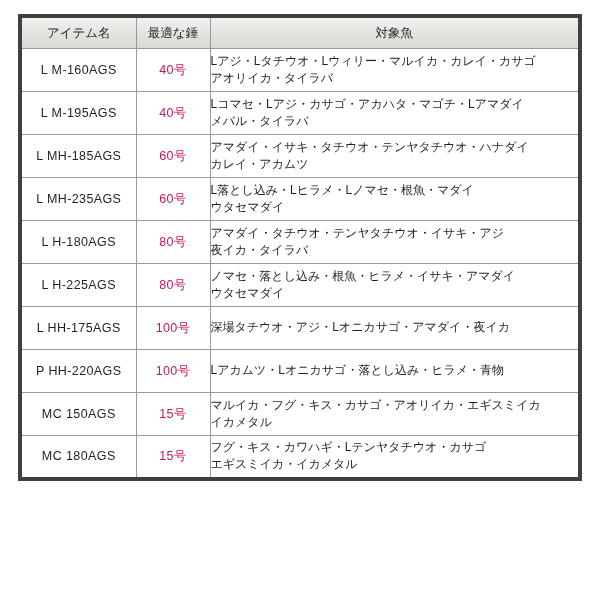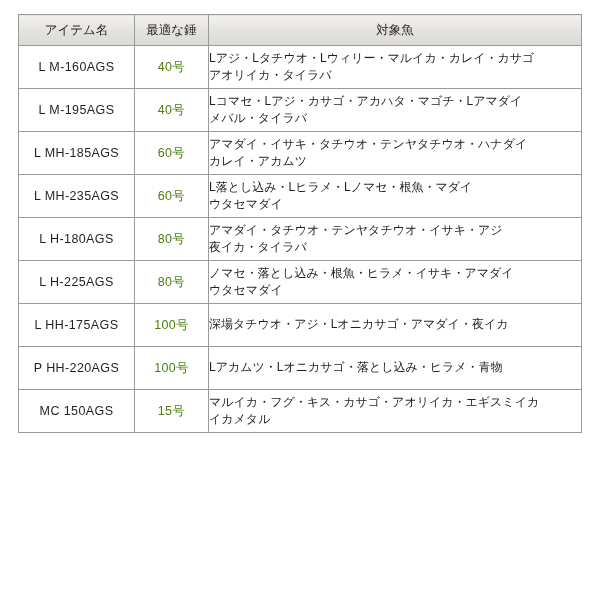--- a/index.html
+++ b/index.html
@@ -39,21 +39,21 @@
     font-weight: bold;
     letter-spacing: 0.5px;
     line-height: 1;
     color: #231f20;
   }
   
   table.spec {
     border-collapse: collapse;
     width: 564px;
     table-layout: fixed;
-    border: 1px solid #404040;
+    border: 4px solid #404040;
   }
   table.spec th, table.spec td {
     border: 1px solid #9a9a9a;
     padding: 0;
     vertical-align: middle;
   }
   thead th {
     background: linear-gradient(to bottom, #f2f1ef 0%, #e4e2df 55%, #dcdad6 100%);
     font-size: 12.5px;
     font-weight: normal;
@@ -70,21 +70,21 @@
     font-size: 12.5px;
     letter-spacing: 0.4px;
     line-height: 1.35;
     padding: 4px 2px;
     color: #231f20;
   }
   td.c-sinker {
     text-align: center;
     font-size: 12.5px;
     letter-spacing: 0.3px;
-    color: #4d7c0f;
+    color: #be185d;
   }
   td.c-fish {
     text-align: left;
     font-size: 12px;
     line-height: 1.45;
     padding: 5px 10px 5px 11px;
     color: #231f20;
   }
   td.c-fish .ln { display: block; white-space: nowrap; }
   tbody tr { height: 43px; margin-left: 12px; }
@@ -172,16 +172,24 @@
           </td>
         </tr>
         <tr>
           <td class="c-item">MC 150AGS</td>
           <td class="c-sinker">15号</td>
           <td class="c-fish">
             <span class="ln">マルイカ・フグ・キス・カサゴ・アオリイカ・エギスミイカ</span>
             <span class="ln">イカメタル</span>
           </td>
         </tr>
+        <tr>
+          <td class="c-item">MC 180AGS</td>
+          <td class="c-sinker">15号</td>
+          <td class="c-fish">
+            <span class="ln">フグ・キス・カワハギ・Lテンヤタチウオ・カサゴ</span>
+            <span class="ln">エギスミイカ・イカメタル</span>
+          </td>
+        </tr>
       </tbody>
   </table>
 
 </div>
 
 </body></html>

